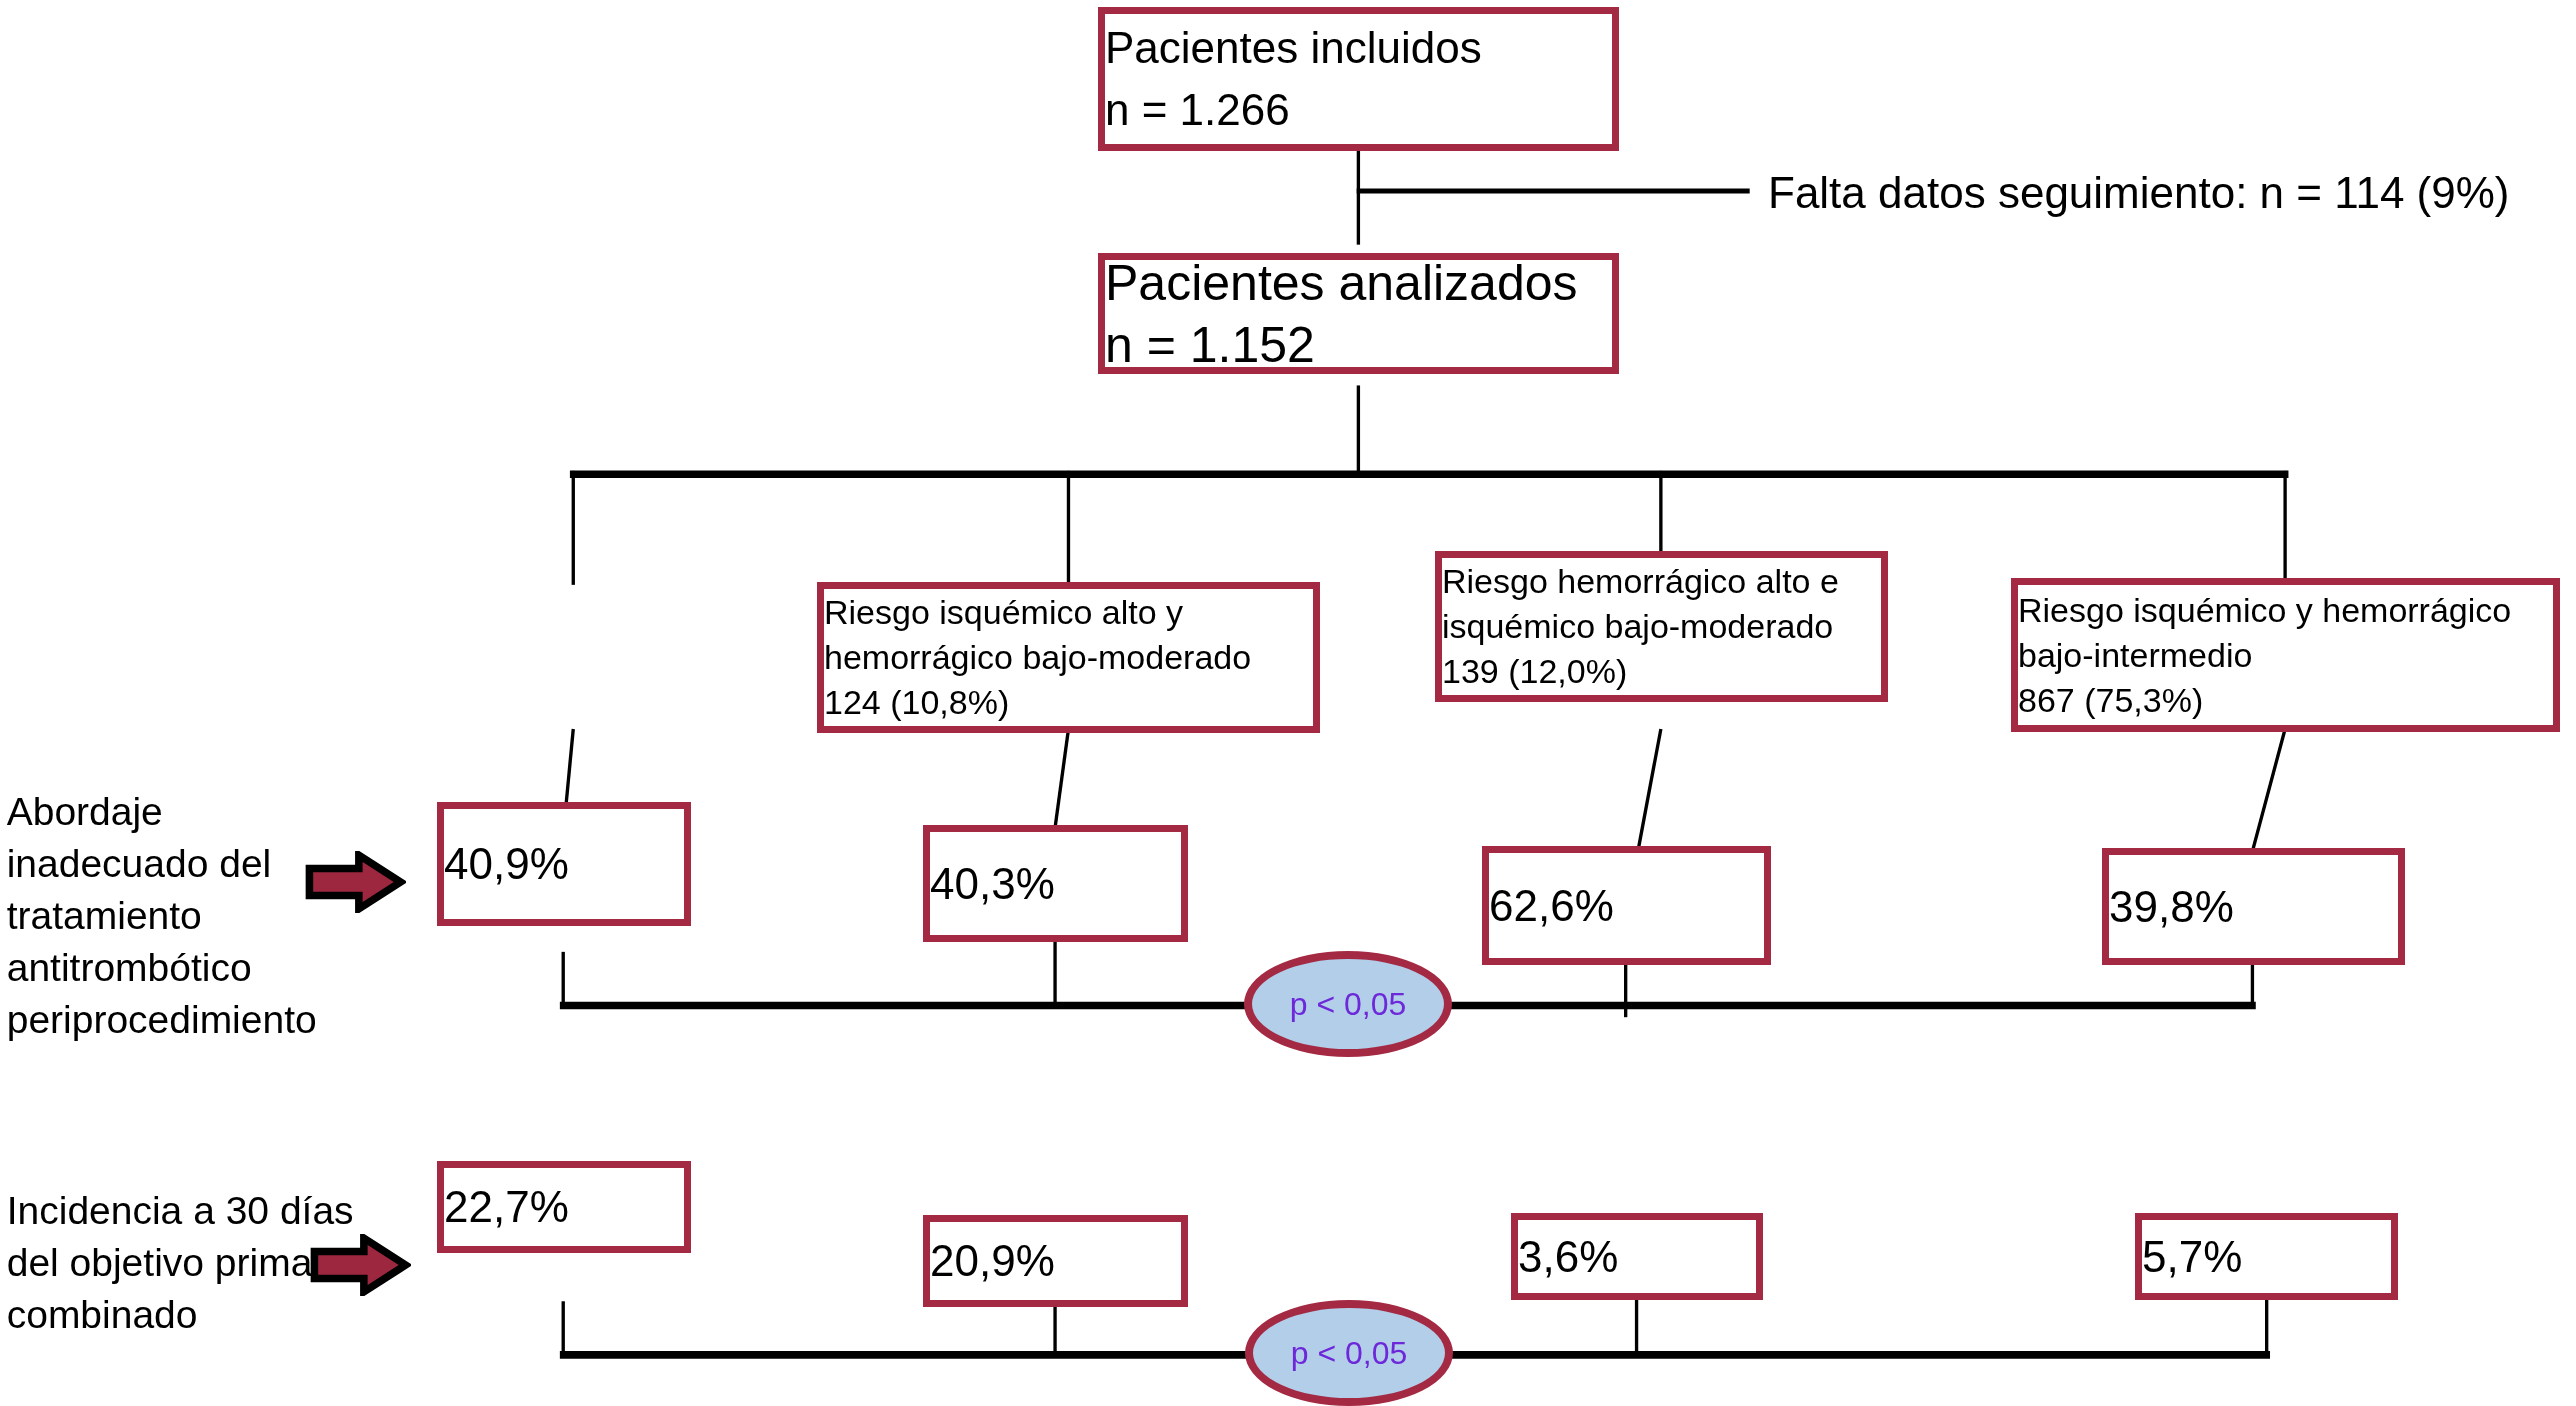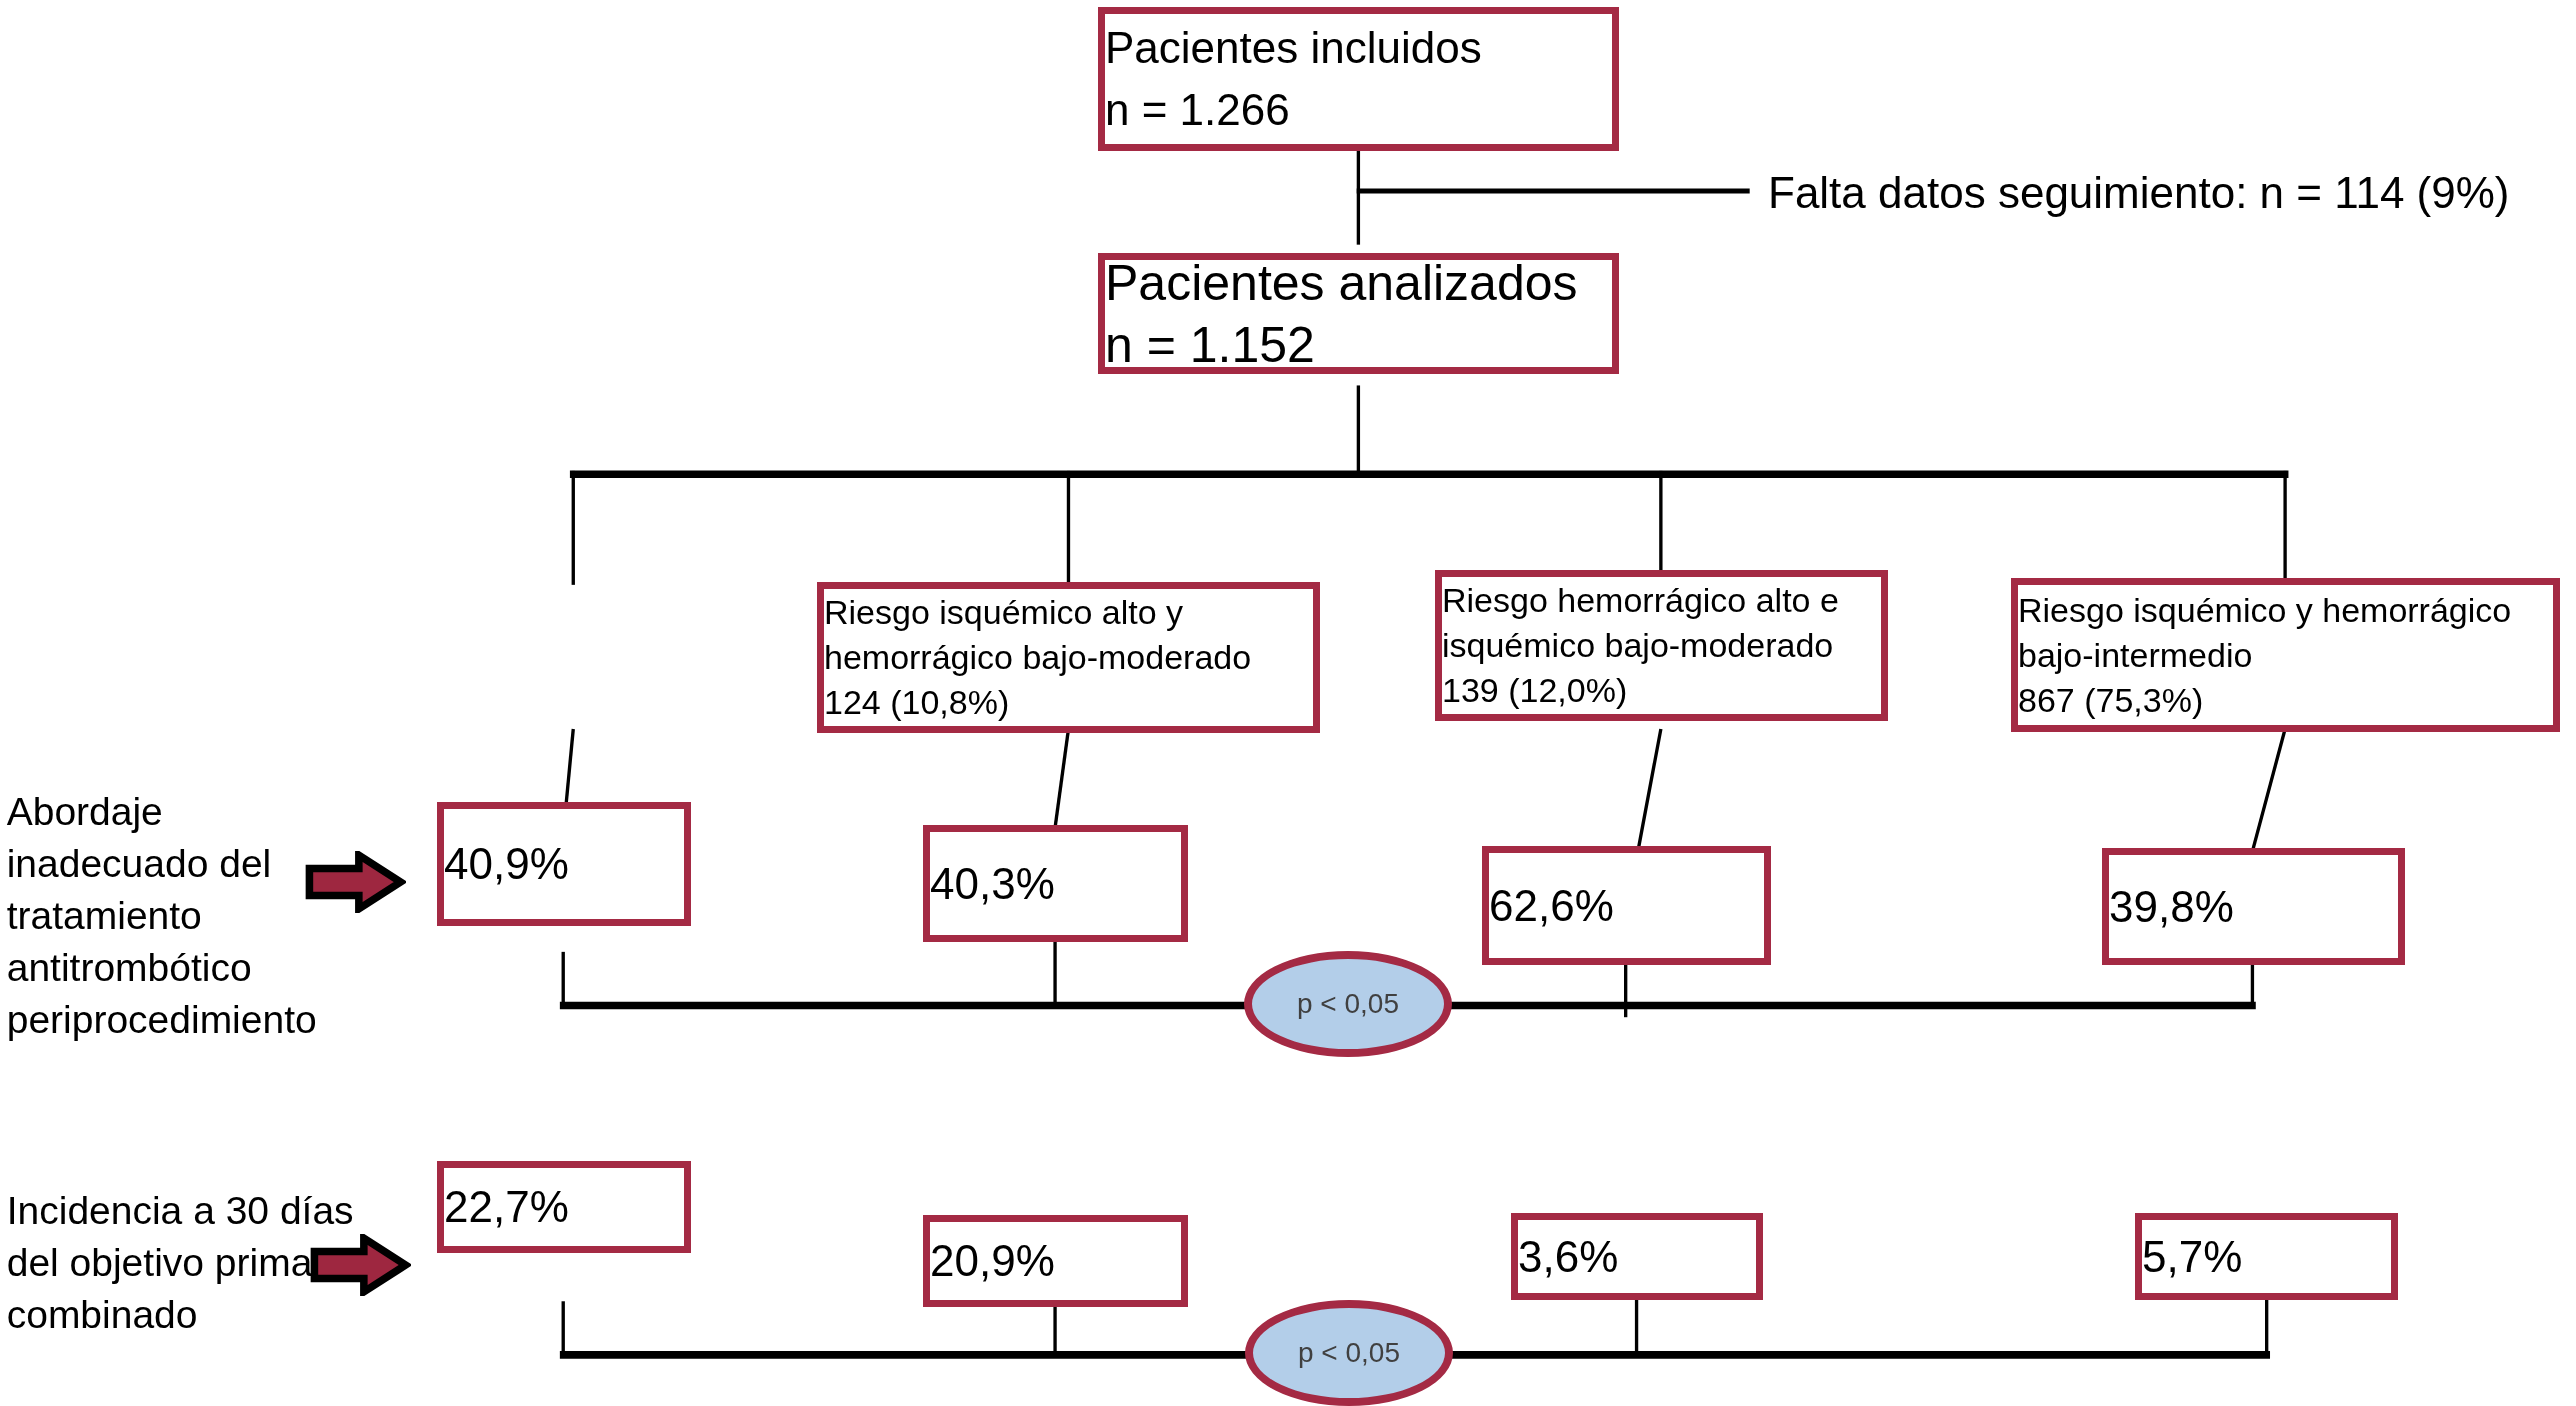--- a/index.html
+++ b/index.html
@@ -22,21 +22,21 @@
     align-items:flex-start;
     justify-content:center;
     text-align:center;
   }
   .box span{display:block;}
   .b-incl{left:1098px;top:6.7px;width:521px;height:144px;font-size:44px;line-height:62px;}
   .b-anal{left:1098px;top:253px;width:521px;height:121px;font-size:50px;line-height:62px;}
   .riskbox{font-size:34px;line-height:45px;}
   .b-r1{left:387px;top:582px;width:372px;height:151px;}
   .b-r2{left:817px;top:582px;width:503px;height:151px;}
-  .b-r3{left:1435px;top:570px;width:453px;height:151px;}
+  .b-r3{left:1435px;top:551px;width:453px;height:151px;}
   .b-r4{left:2011px;top:578px;width:549px;height:154px;}
   .pctbox{font-size:44px;}
   .b-p1{left:437px;top:802px;width:254px;height:124px;}
   .b-p2{left:923px;top:825px;width:265px;height:117px;}
   .b-p3{left:1482px;top:846px;width:289px;height:119px;}
   .b-p4{left:2102px;top:848px;width:303px;height:117px;}
   .b-q1{left:437px;top:1161px;width:254px;height:92px;}
   .b-q2{left:923px;top:1215px;width:265px;height:92px;}
   .b-q3{left:1511px;top:1213px;width:252px;height:87px;}
   .b-q4{left:2135px;top:1213px;width:263px;height:87px;}
@@ -47,22 +47,22 @@
   .sidelabel{position:absolute;font-size:39px;line-height:52px;}
   .lab1{left:6.7px;top:786px;width:360px;}
   .lab2{left:6.7px;top:1185px;width:360px;}
   .ellipse{
     position:absolute;
     box-sizing:border-box;
     width:208px;height:106px;
     border:8.4px solid #A42A44;
     border-radius:50%;
     background:#B3CEE9;
-    color:#404040;
-    font-size:28px;
+    color:#6d28d9;
+    font-size:32px;
     display:flex;align-items:center;justify-content:center;
     text-align:center;
   }
   .ell1{left:1244px;top:951px;}
   .ell2{left:1245px;top:1300px;}
   .arrow{position:absolute;width:101px;height:62px;}
   .arr1{left:305px;top:851px;}
   .arr2{left:310px;top:1234px;}
 </style>
 </head>

